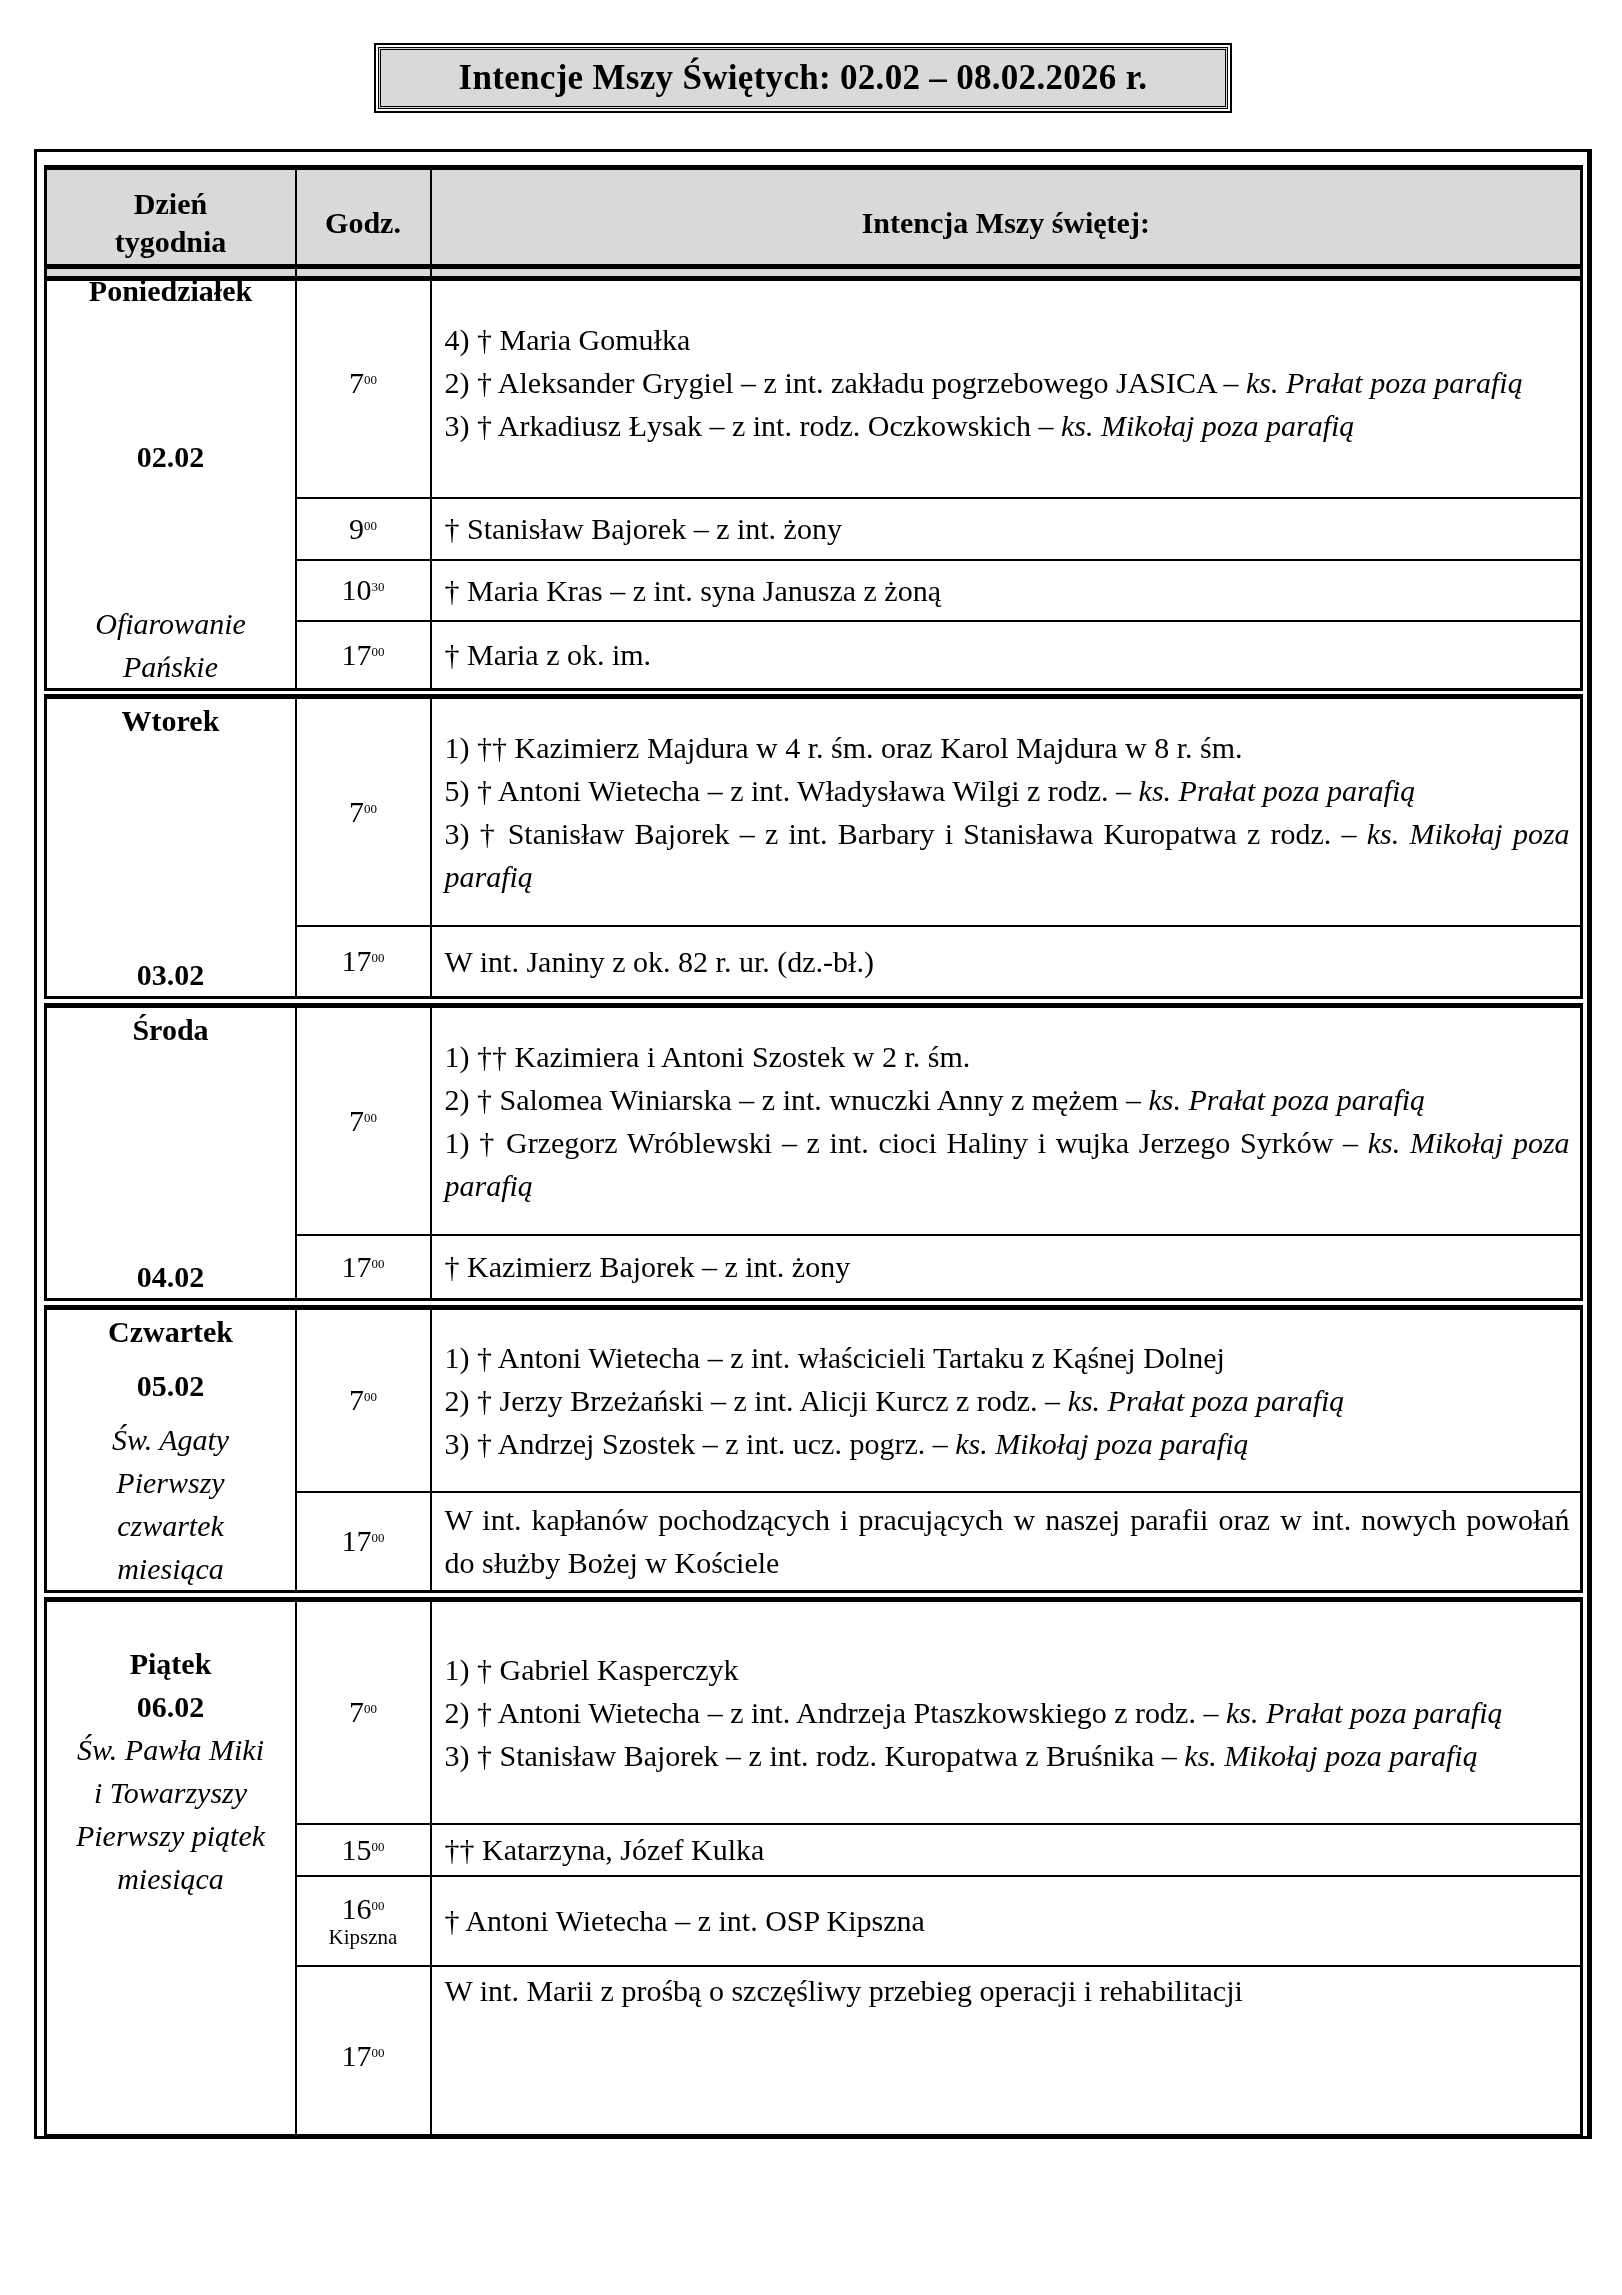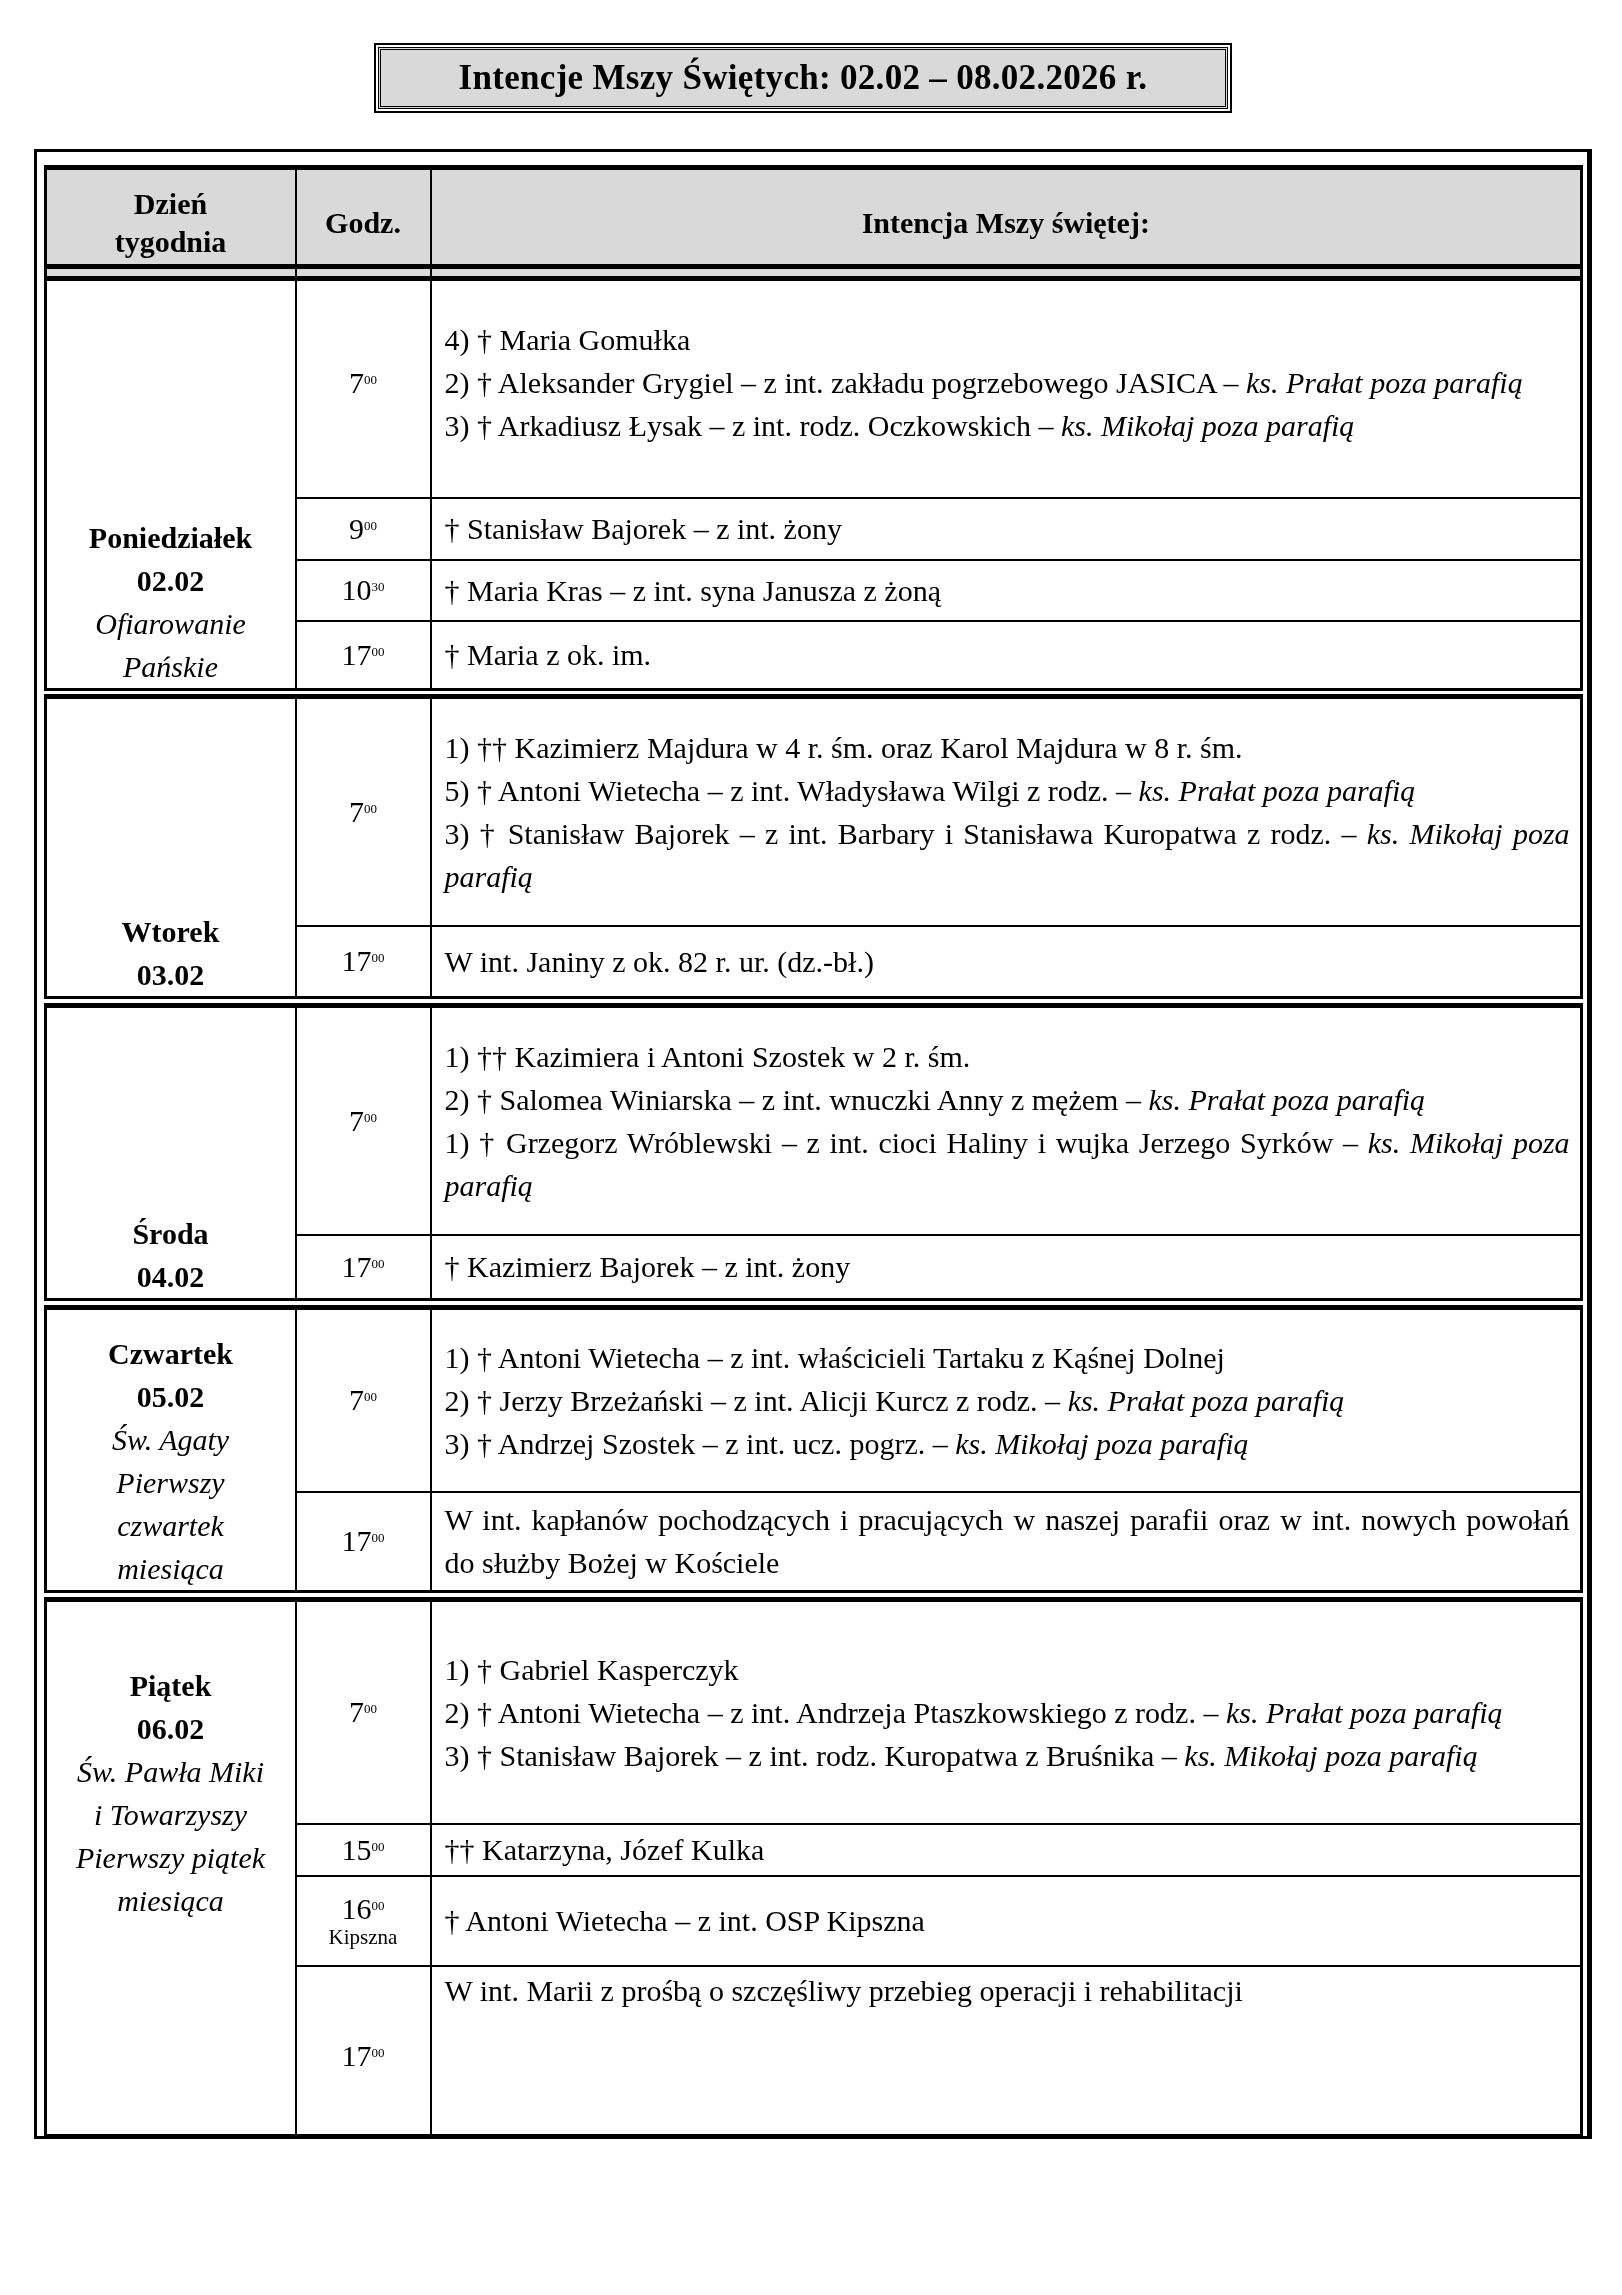--- a/index.html
+++ b/index.html
@@ -29,21 +29,21 @@
   }
   .hdr > div:last-child { border-right:none; }
   .group {
     position:absolute; left:0; right:0;
     border-top:5.9px solid #000; border-bottom:3.3px solid #000;
     border-left:3.3px solid #000; border-right:3.3px solid #000; box-sizing:border-box;
     display:grid; grid-template-columns:250px 1fr;
   }
   .daycell {
     border-right:2.6px double #000;
-    display:flex; flex-direction:column; align-items:center; justify-content:flex-end;
+    display:flex; flex-direction:column; align-items:center; justify-content:space-between;
     text-align:center; font-size:30px; line-height:43px;
   }
   .daycell .dname, .daycell .ddate { font-weight:bold; }
   .daycell .dfeast { font-style:italic; }
   .rows { display:flex; flex-direction:column; }
   .mrow { display:grid; grid-template-columns:135px 1fr; border-bottom:2.6px double #000; }
   .mrow:last-child { border-bottom:none; }
   .time {
     border-right:2.6px double #000; display:flex; flex-direction:column;
     align-items:center; justify-content:center; font-size:30px; line-height:34px;
@@ -192,21 +192,21 @@
               <span><span>17</span><sup>00</sup></span>
             </div>
           <div class="intent">
               <p>W int. kapłanów pochodzących i pracujących w naszej parafii oraz w int. nowych powołań do służby Bożej w Kościele</p>
             </div>
         </div>
       </div>
     </div>
 
     <div class="group" style="top:1438px;height:540px;">
-      <div class="daycell" style="justify-content:flex-start;padding-top:62px;">
+      <div class="daycell" style="justify-content:flex-start;padding-top:40px;">
         <span class="dname">Piątek</span>
         <span class="ddate">06.02</span>
         <span class="dfeast" style="width:196px">Św. Pawła Miki i Towarzyszy Pierwszy piątek miesiąca</span>
       </div>
       <div class="rows">
         <div class="mrow" style="height:221px">
           <div class="time">
               <span><span>7</span><sup>00</sup></span>
             </div>
           <div class="intent">

